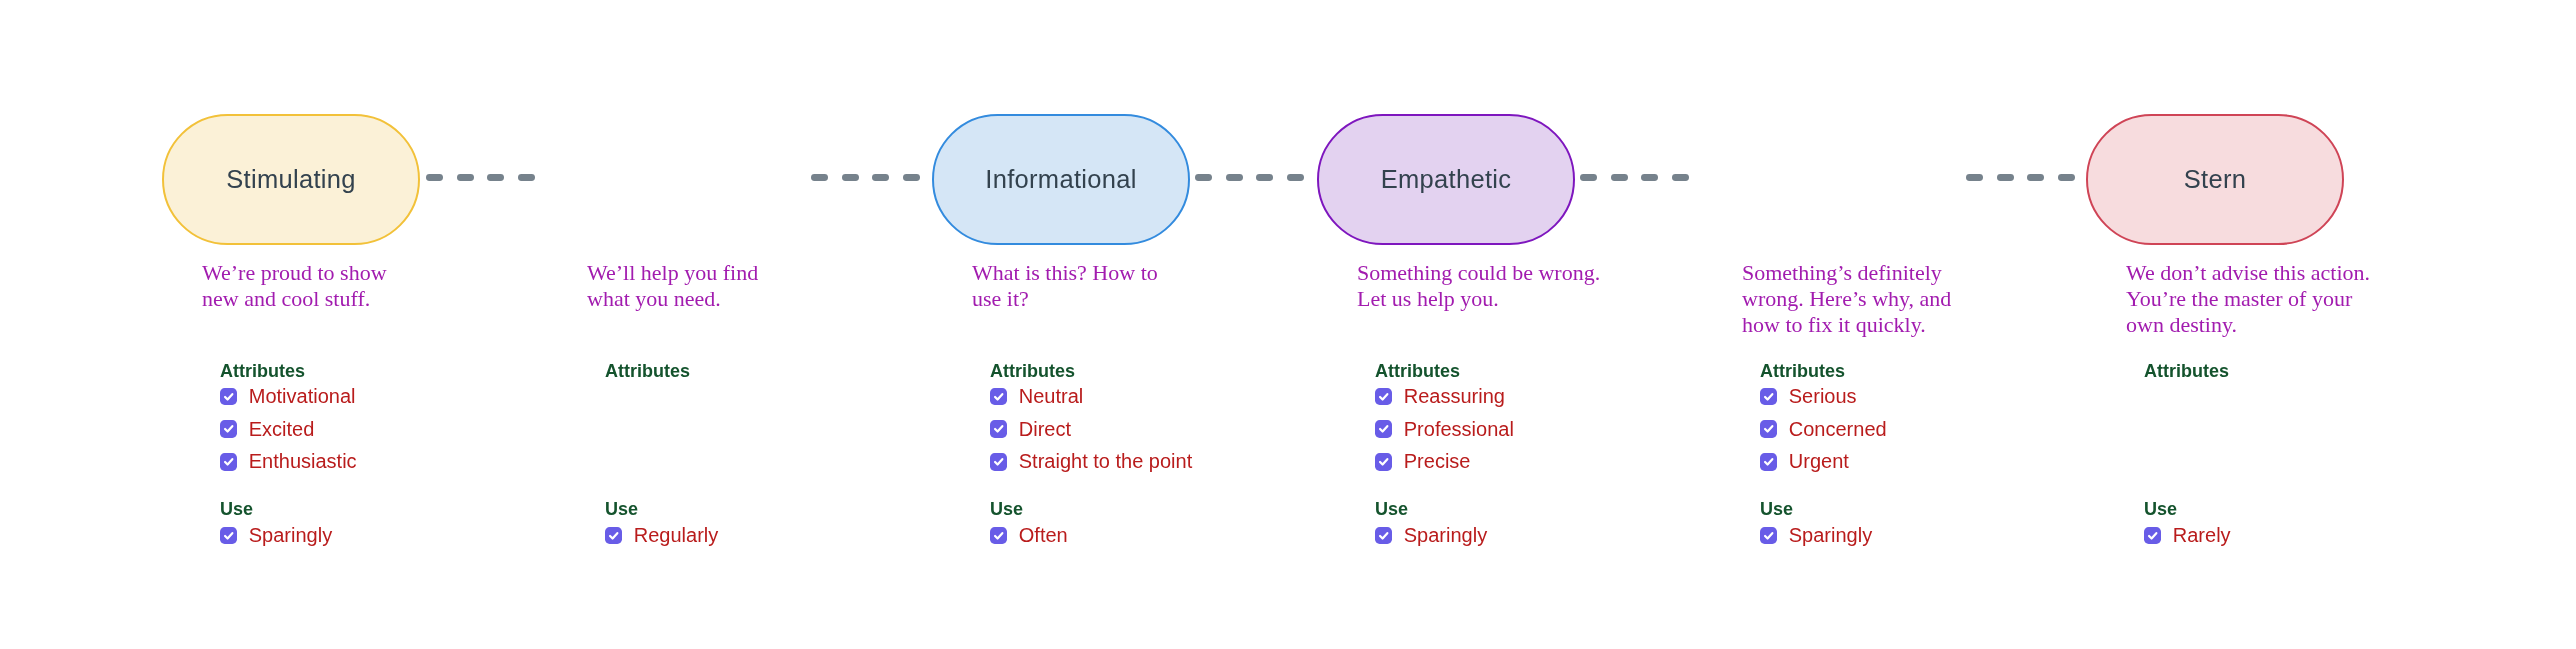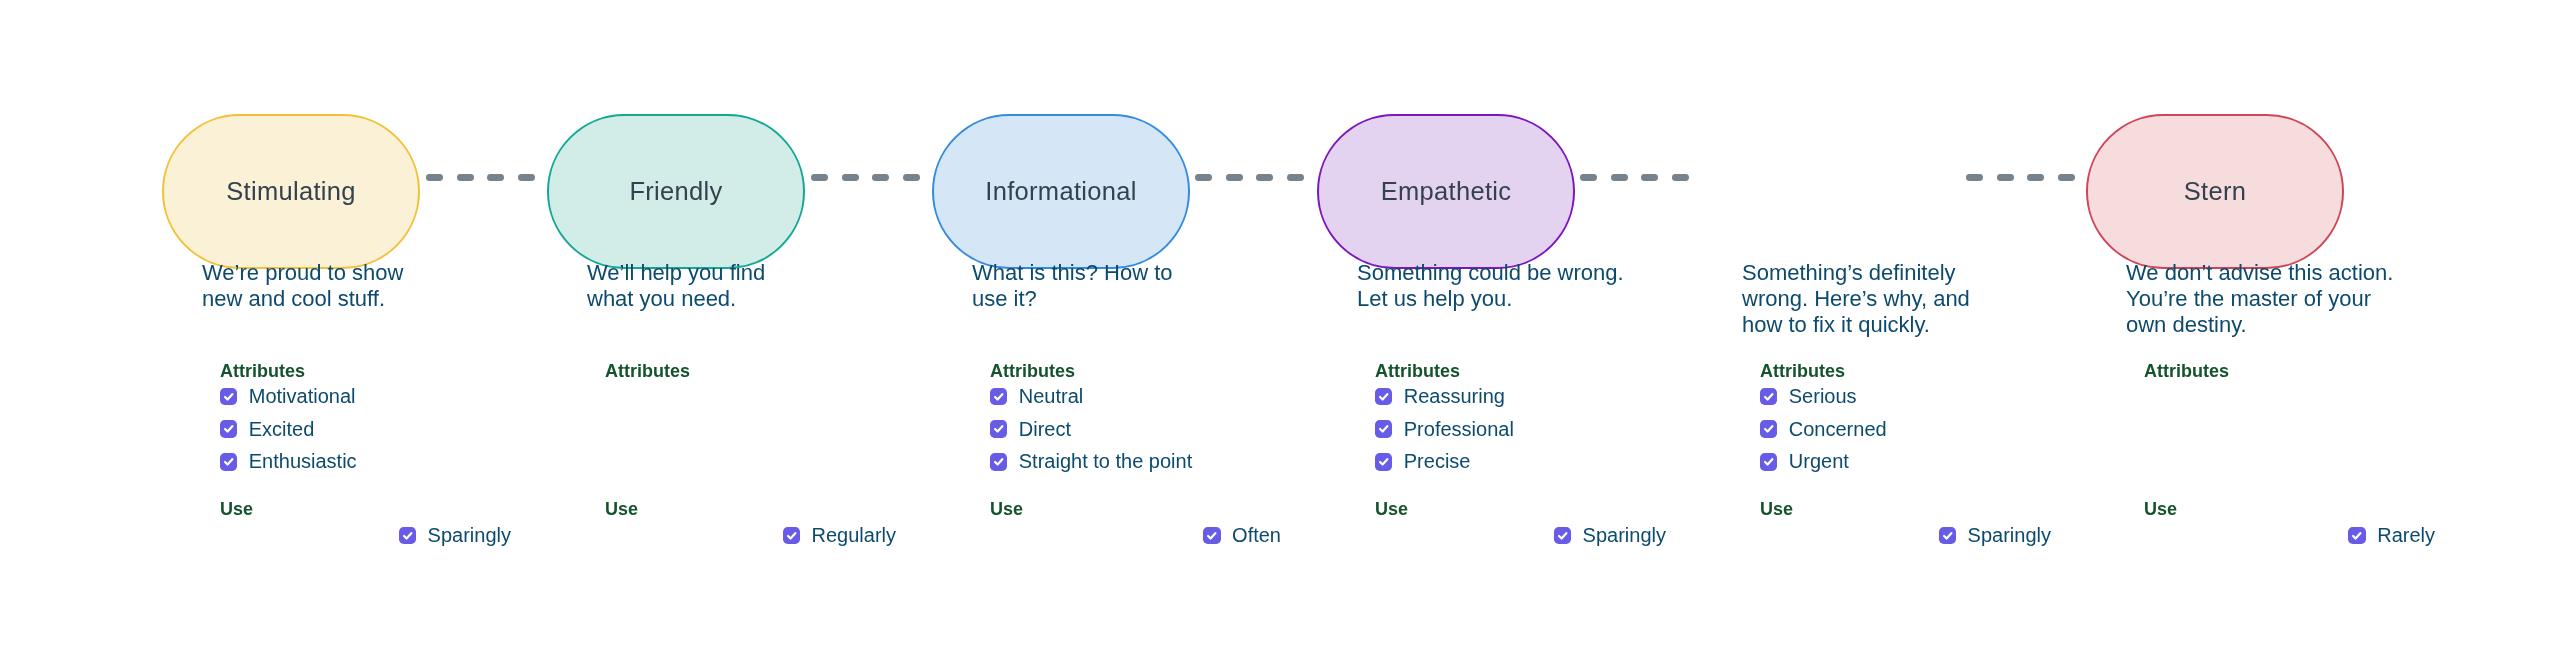--- a/index.html
+++ b/index.html
@@ -19,42 +19,43 @@
     position: absolute;
     top: 0;
     width: 349px;
     height: 649px;
   }
   .pill {
     position: absolute;
     left: 0;
     top: 114px;
     width: 258px;
-    height: 155px;
+    height: 131px;
     border: 2.7px solid var(--border, #999);
     background: var(--fill, #eee);
     border-radius: 670px;
     display: flex;
     align-items: center;
     justify-content: center;
   }
   .pill-label {
     font-size: 25.5px;
     color: #33424E;
     letter-spacing: 0.3px;
   }
   .desc {
     position: absolute;
     left: 40px;
     top: 260px;
     width: 315px;
     font-size: 22px;
     line-height: 26px;
     white-space: pre-line;
-    color: #0c4a6e;
+    color: #a21caf;
+    font-family: Liberation Serif, serif;
   }
   .group-title {
     font-size: 18px;
     font-weight: bold;
     color: #14532d;
     line-height: 20px;
   }
   .attrs {
     position: absolute;
     left: 58px;
@@ -69,36 +70,36 @@
   }
   .rows { margin-top: 6.7px; }
   .row {
     display: flex;
     align-items: center;
     gap: 11.4px;
     height: 17.4px;
     margin-top: 15.4px;
   }
   .rows .row:first-child { margin-top: 0; }
-  .use-group .row { margin-top: 8px; justify-content: flex-end; }
+  .use-group .row { margin-top: 8px; }
   .cb {
     flex: 0 0 auto;
     width: 17.4px;
     height: 17.4px;
     border-radius: 4.7px;
     background: var(--check, #685CE7);
     display: flex;
     align-items: center;
     justify-content: center;
     cursor: pointer;
   }
   .cb svg { width: 13.4px; height: 13.4px; display: block; }
   .cb-label {
     font-size: 20px;
-    color: #0c4a6e;
+    color: #b91c1c;
     white-space: nowrap;
   }
   .connector {
     position: absolute;
     top: 174px;
     width: 109px;
     height: 6.7px;
     display: flex;
     justify-content: space-between;
     align-items: center;
@@ -157,23 +158,20 @@
             <svg viewBox="0 0 24 24">
               <path d="M5.5 12.5 L10 17 L18.5 7.5" stroke="#fff" stroke-width="4" fill="none" stroke-linecap="round" stroke-linejoin="round"></path>
             </svg>
           </span>
         <span class="cb-label">Sparingly</span>
       </div>
     </div>
   </section>
 
   <section class="tone" style="left: 547px; --border: #13A894; --fill: #D2ECE8;">
-    <div class="pill">
-      <span class="pill-label">Friendly</span>
-    </div>
     <p class="desc">We’ll help you find
 what you need.</p>
     <div class="attrs">
       <h4 class="group-title">Attributes</h4>
     </div>
     <div class="use-group">
       <h4 class="group-title">Use</h4>
       <div class="row">
         <span class="cb">
             <svg viewBox="0 0 24 24">

